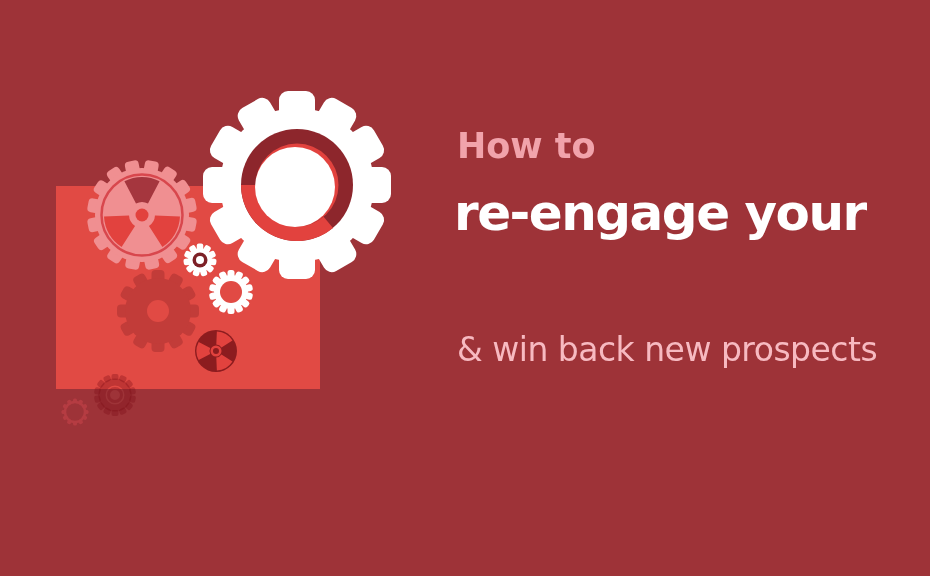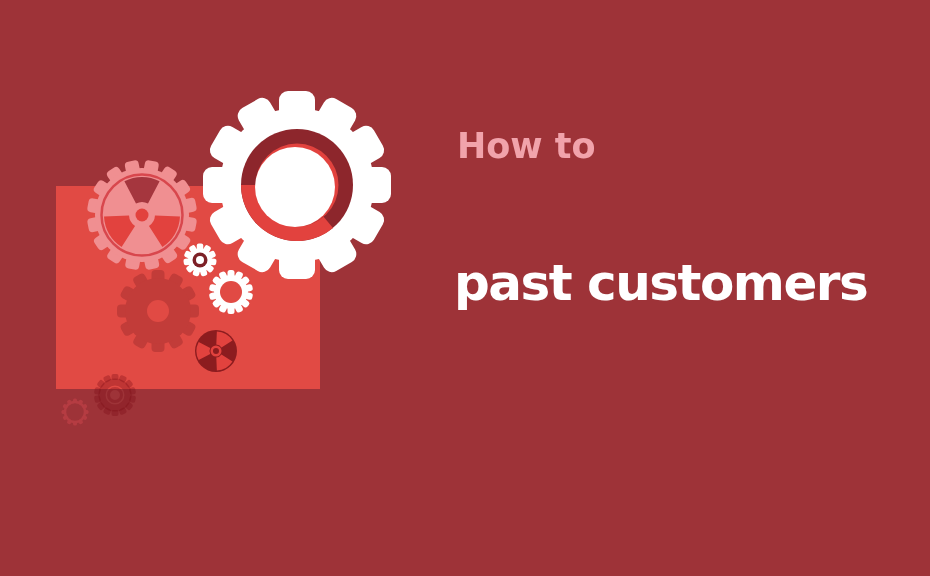--- a/index.html
+++ b/index.html
@@ -213,17 +213,18 @@
         <use href="#t-sw" transform="rotate(327.3)"></use>
       </g>
       <circle r="12" fill="#ffffff"></circle>
       <circle r="7.5" fill="#7d2127"></circle>
       <circle r="4" fill="#ffffff"></circle>
     </g>
   </svg>
 
   <div class="hero">
     <div class="kicker">How to</div>
-    <div class="title-line t2">past customers</div>
+    <div class="title-line t1">re-engage your</div>
+    <div class="subtitle">&amp; win back new prospects</div>
   </div>
 
 
 </div>
 
 </body></html>

